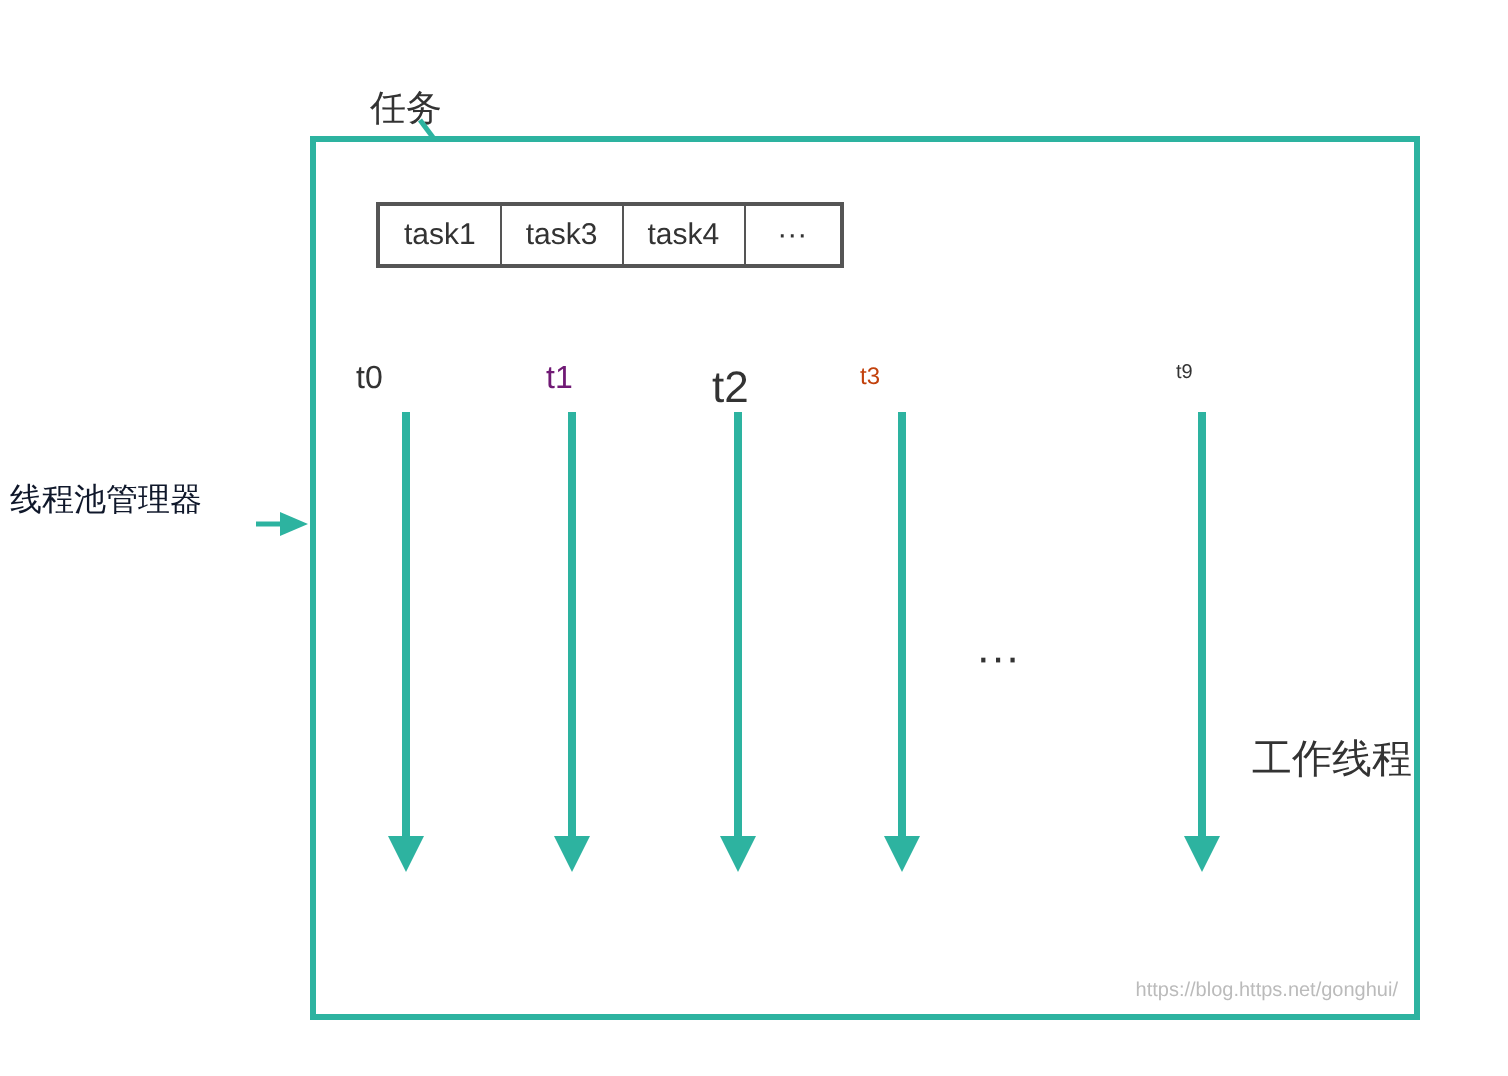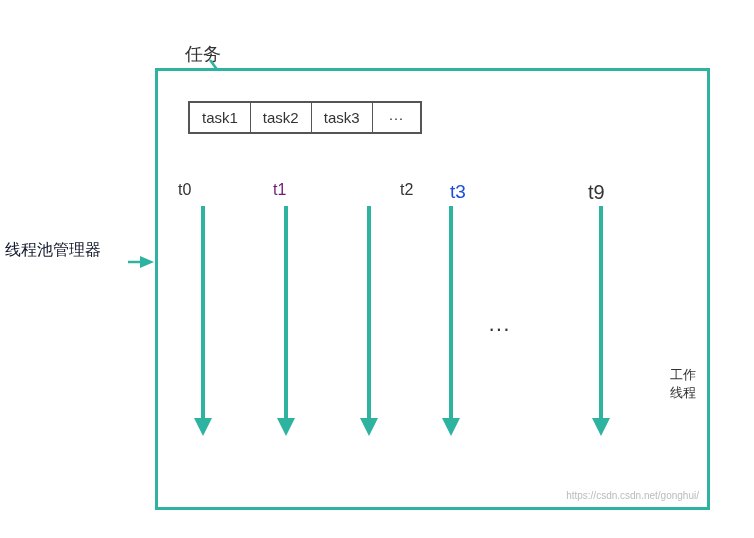--- a/index.html
+++ b/index.html
@@ -21,30 +21,30 @@
 
   <line x1="10" y1="5" x2="42" y2="48" stroke="#2db3a0" stroke-width="2.5"></line>
 
   <polygon points="36,50 50,50 42,38" fill="#2db3a0"></polygon>
 </svg>
 
 <div style="position:absolute; top:68px; left:155px; width:555px; height:442px; border:3px solid #2db3a0; background:#fff;">
 
   <div style="position:absolute; top:30px; left:30px; display:flex; border:2px solid #555;">
     <div style="padding:6px 12px; border-right:1px solid #555; font-size:15px; color:#333;text-align:right;">task1</div>
-    <div style="padding:6px 12px; border-right:1px solid #555; font-size:15px; color:#333;">task2</div>
     <div style="padding:6px 12px; border-right:1px solid #555; font-size:15px; color:#333;">task3</div>
+    <div style="padding:6px 12px; border-right:1px solid #555; font-size:15px; color:#333;">task4</div>
     <div style="padding:6px 16px; font-size:15px; color:#333;">···</div>
   </div>
 
   <div style="position:absolute; top:110px; left:20px; font-size:16px; color:#333;">t0</div>
   <div style="position:absolute; top:110px; left:115px; font-size:16px; color:#701a75;">t1</div>
-  <div style="position:absolute; top:110px; left:198px; font-size:16px; color:#333;margin-left:44px;">t2</div>
-  <div style="position:absolute; top:110px; left:292px; font-size:19px; color:#1d4ed8;">t3</div>
-  <div style="position:absolute; top:110px; left:430px; font-size:20px; color:#333;">t9</div>
+  <div style="position:absolute; top:110px; left:198px; font-size:22px; color:#333;">t2</div>
+  <div style="position:absolute; top:110px; left:272px; font-size:12px; color:#c2410c;">t3</div>
+  <div style="position:absolute; top:110px; left:430px; font-size:10px; color:#333;">t9</div>
 
   <div style="position:absolute; top:245px; left:330px; font-size:22px; color:#333;">···</div>
 
   <svg style="position:absolute; top:135px; left:36px;" width="18" height="230">
     <line x1="9" y1="0" x2="9" y2="212" stroke="#2db3a0" stroke-width="4"></line>
     <polygon points="0,212 18,212 9,230" fill="#2db3a0"></polygon>
   </svg>
 
   <svg style="position:absolute; top:135px; left:119px;" width="18" height="230">
     <line x1="9" y1="0" x2="9" y2="212" stroke="#2db3a0" stroke-width="4"></line>
@@ -59,23 +59,23 @@
   <svg style="position:absolute; top:135px; left:284px;" width="18" height="230">
     <line x1="9" y1="0" x2="9" y2="212" stroke="#2db3a0" stroke-width="4"></line>
     <polygon points="0,212 18,212 9,230" fill="#2db3a0"></polygon>
   </svg>
 
   <svg style="position:absolute; top:135px; left:434px;" width="18" height="230">
     <line x1="9" y1="0" x2="9" y2="212" stroke="#2db3a0" stroke-width="4"></line>
     <polygon points="0,212 18,212 9,230" fill="#2db3a0"></polygon>
   </svg>
 
-  <div style="position:absolute; top:295px; left:468px; font-size:13px; color:#333;margin-left:44px;">工作线程</div>
+  <div style="position:absolute; top:295px; left:468px; font-size:20px; color:#333;">工作线程</div>
 
-  <div style="position:absolute; bottom:6px; right:8px; font-size:10px; color:#bbb;">https://csdn.csdn.net/gonghui/</div>
+  <div style="position:absolute; bottom:6px; right:8px; font-size:10px; color:#bbb;">https://blog.https.net/gonghui/</div>
 </div>
 
 <div style="position:absolute; top:240px; left:5px; font-size:16px; color:#0f172a; white-space:nowrap;">线程池管理器</div>
 
 <svg style="position:absolute; top:252px; left:128px;" width="30" height="20">
   <line x1="0" y1="10" x2="14" y2="10" stroke="#2db3a0" stroke-width="2.5"></line>
   <polygon points="12,4 26,10 12,16" fill="#2db3a0"></polygon>
 </svg>
 
 </body></html>

